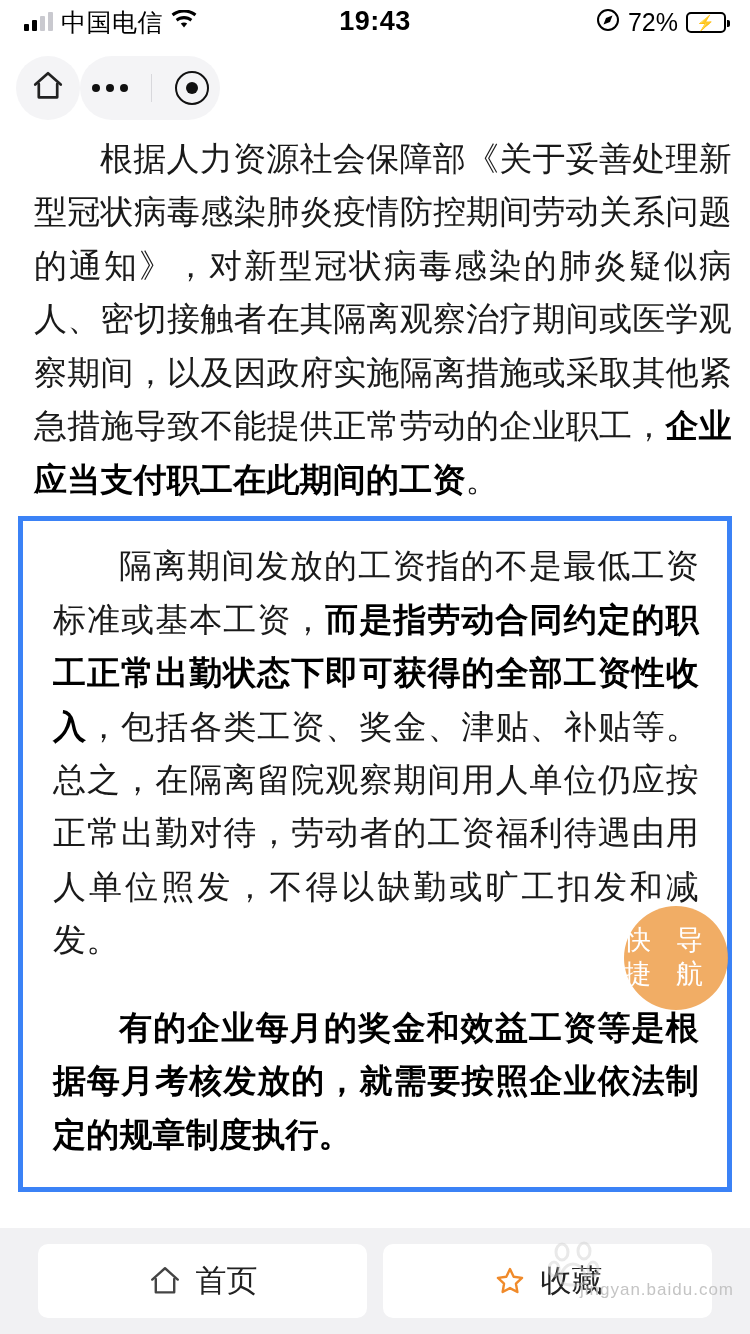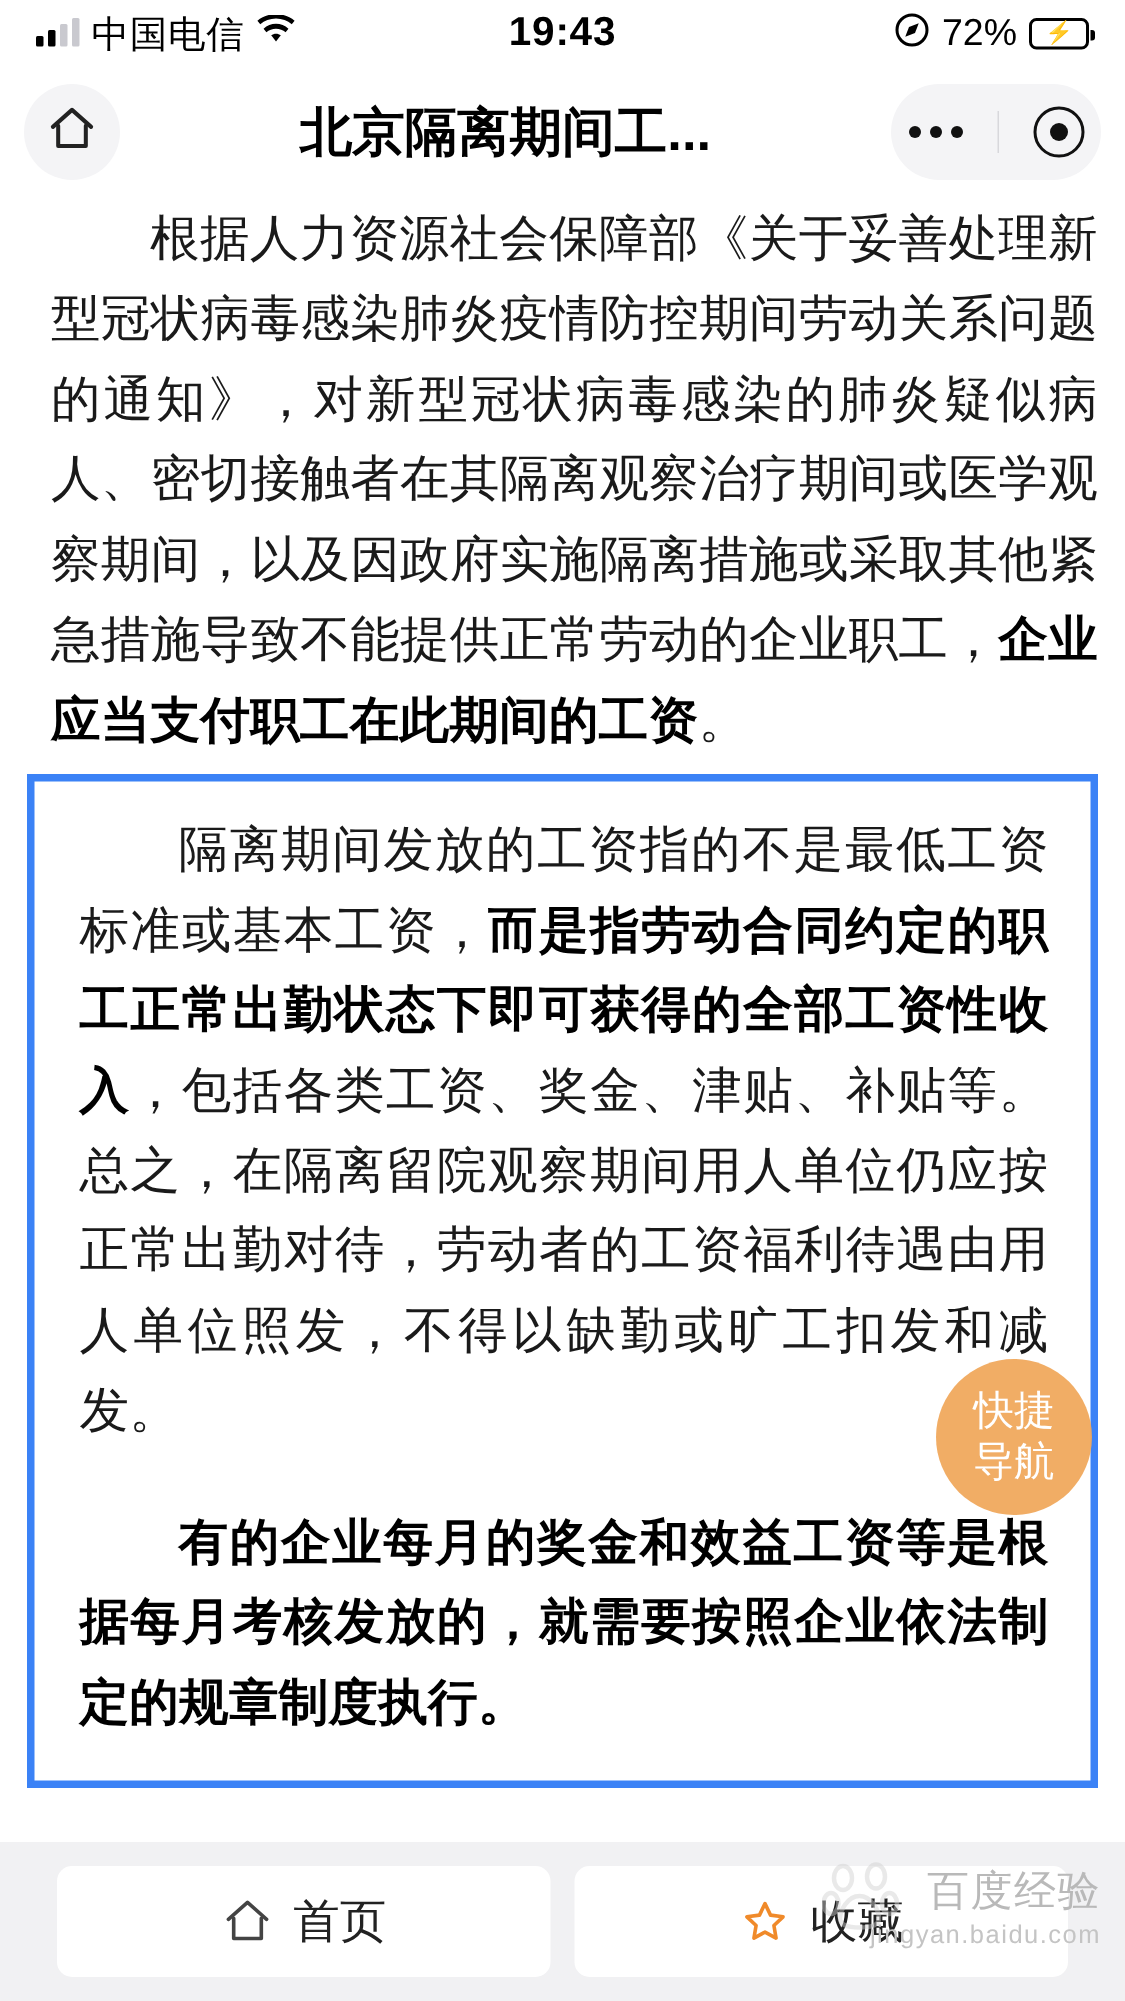--- a/index.html
+++ b/index.html
@@ -213,21 +213,21 @@
   .quick-nav {
     position: absolute;
     right: 22px;
     top: 906px;
     width: 104px;
     height: 104px;
     border-radius: 50%;
     background: #f0a75a;
     color: #ffffff;
     display: flex;
-    flex-direction: column;
+    flex-direction: row;
     align-items: center;
     justify-content: center;
     font-size: 27px;
     line-height: 1.25;
     opacity: 0.93;
   }
 
   
   .bottombar {
     position: absolute;
@@ -326,21 +326,20 @@
 <div class="navbar">
   <div class="home-btn">
     <span>
       <svg width="34" height="34" viewBox="0 0 24 24" aria-hidden="true">
         <path d="M3 11L12 3l9 8" fill="none" stroke="#222" stroke-width="1.9" stroke-linecap="round" stroke-linejoin="round"></path>
         <path d="M5.5 10.5V20h13v-9.5" fill="none" stroke="#222" stroke-width="1.9" stroke-linecap="round" stroke-linejoin="round"></path>
       </svg>
     </span>
   </div>
 
-  <div class="nav-title">北京隔离期间工...</div>
 
   <div class="capsule">
     <span class="dots">
       <span></span>
         <span></span>
         <span></span>
     </span>
     <span class="divider"></span>
     <span class="target-ring">
         <i></i>
@@ -396,15 +395,14 @@
 <span class="wm-logo">
   <svg viewBox="0 0 52 52" aria-hidden="true">
     <ellipse cx="14" cy="14" rx="6" ry="8" fill="none" stroke="#cfcfcf" stroke-width="3"></ellipse>
     <ellipse cx="36" cy="13" rx="6" ry="8" fill="none" stroke="#cfcfcf" stroke-width="3"></ellipse>
     <ellipse cx="6" cy="31" rx="5" ry="7" fill="none" stroke="#cfcfcf" stroke-width="3"></ellipse>
     <ellipse cx="45" cy="31" rx="5" ry="7" fill="none" stroke="#cfcfcf" stroke-width="3"></ellipse>
     <path d="M25 26c8 0 13 10 13 15s-6 6-13 6-13-1-13-6 5-15 13-15z" fill="none" stroke="#cfcfcf" stroke-width="3"></path>
   </svg>
 </span>
 <div class="watermark">
-  <div class="wm-main">百度经验</div>
   <div class="wm-sub">jingyan.baidu.com</div>
 </div>
 
 </body></html>

